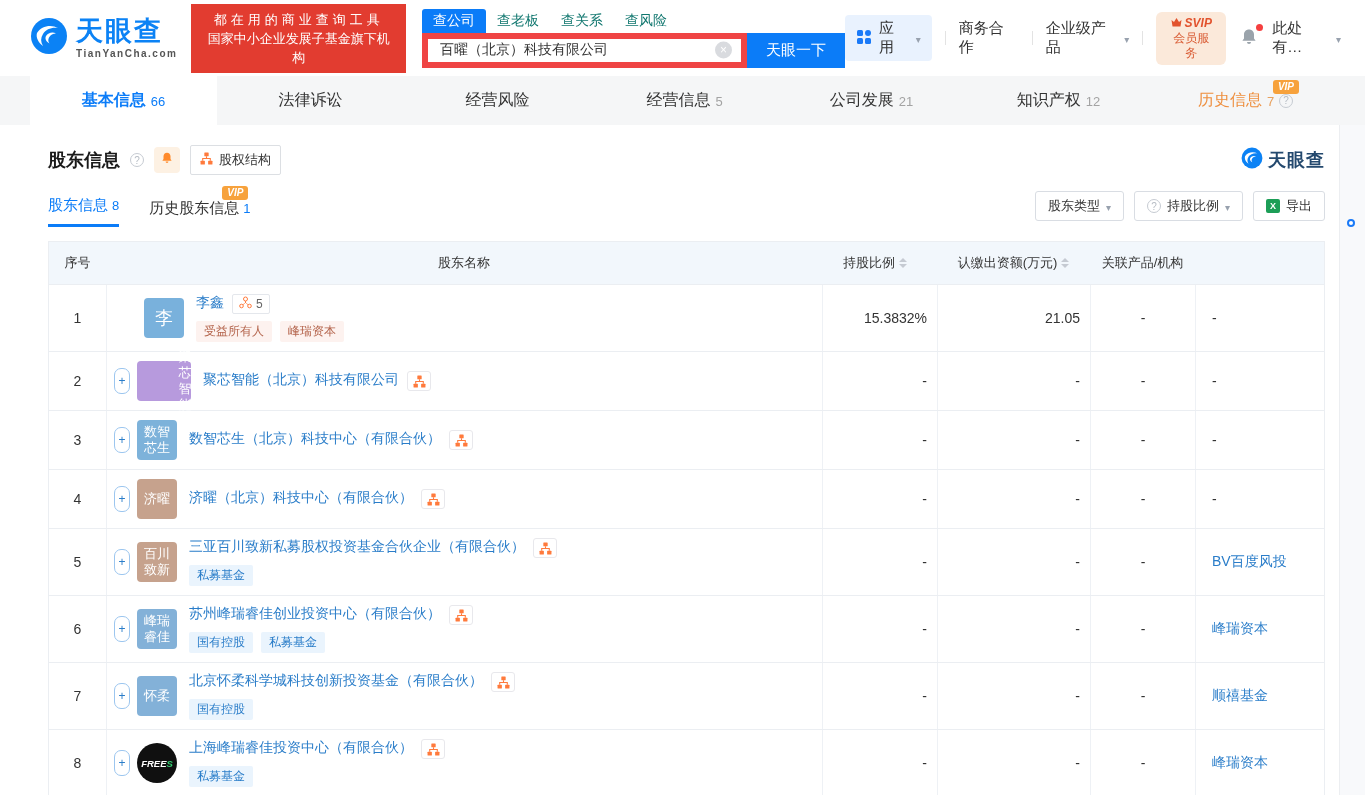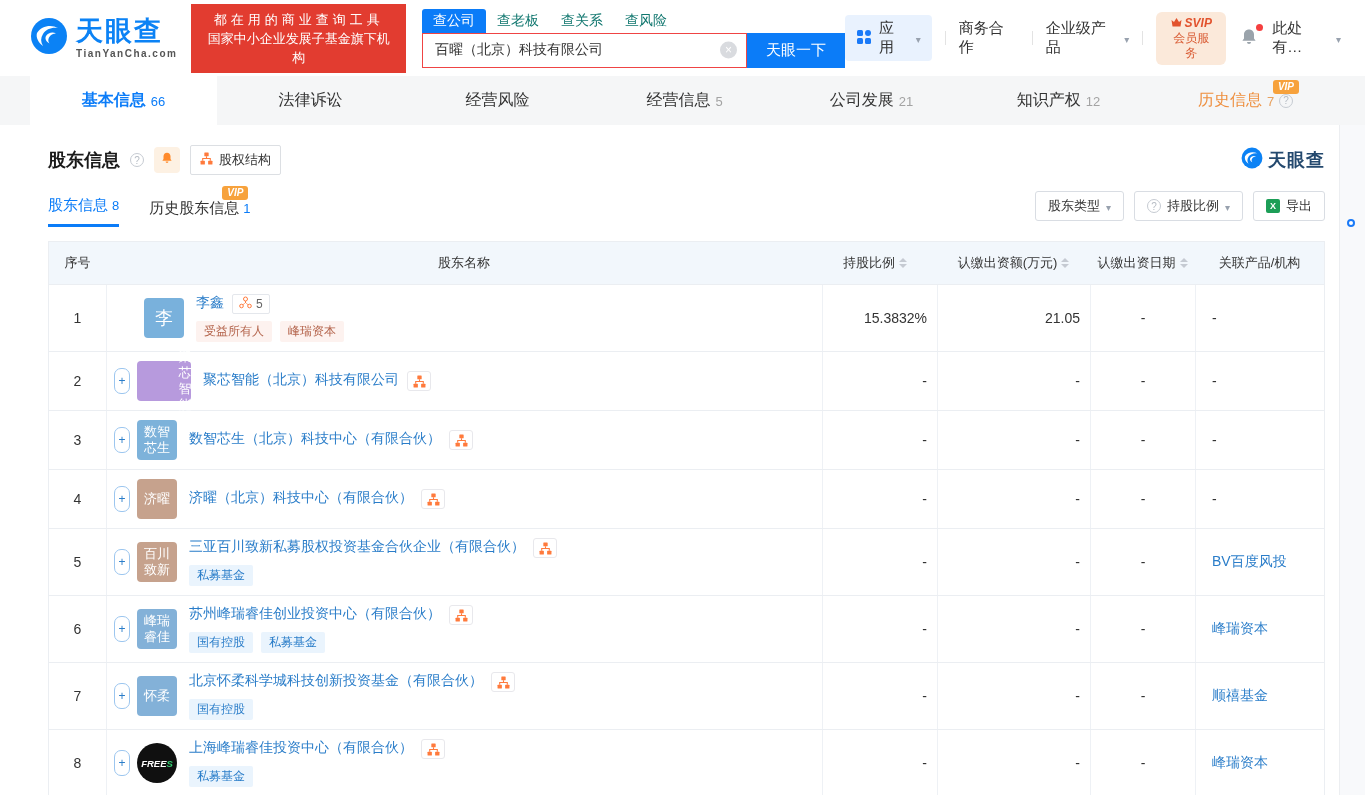--- a/index.html
+++ b/index.html
@@ -13,21 +13,21 @@
   .logo { display: flex; align-items: center; gap: 8px; cursor: pointer; }
   .logo-cn { font-size: 27px; font-weight: bold; color: #0b82f5; line-height: 1; letter-spacing: 2px; }
   .logo-en { font-size: 10px; color: #555; font-weight: bold; letter-spacing: 1.5px; margin-top: 3px; }
   .banner { background: #e23c30; color: #fff; padding: 6px 10px; margin-left: 14px; font-size: 13px; line-height: 19px; text-align: center; }
   .banner .b1 { letter-spacing: 4px; }
   .search-area { margin-left: 16px; width: 424px; }
   .search-tabs { display: flex; align-items: center; height: 24px; font-size: 14px; }
   .search-tab { color: #0f766e; cursor: pointer; padding: 3px 11px; }
   .search-tab.active { background: #0b7cf8; color: #fff; border-radius: 3px 3px 0 0; }
   .search-row { display: flex; height: 35px; }
-  .search-input-wrap { flex: 1; border: 1px solid #ef4444; background: #fff; position: relative; }
+  .search-input-wrap { flex: 1; border: 6px solid #ef4444; background: #fff; position: relative; }
   .search-input { width: 100%; height: 100%; border: none; outline: none; font-size: 14px; padding: 0 36px 0 12px; color: #333; background: transparent; }
   .clear-icon { position: absolute; right: 9px; top: 50%; transform: translateY(-50%); width: 17px; height: 17px; border-radius: 50%; background: #d9dbdf; color: #fff; font-size: 12px; line-height: 17px; text-align: center; cursor: pointer; }
   .search-btn { width: 98px; background: #0b7cf8; color: #fff; font-size: 15px; border: none; cursor: pointer; }
   .top-right { margin-left: auto; display: flex; align-items: center; gap: 13px; font-size: 15px; }
   .apps-chip { display: flex; align-items: center; gap: 7px; background: #e9f2fe; border-radius: 4px; padding: 4px 11px; cursor: pointer; }
   .caret { font-size: 10px; color: #98a1ae; margin-top: 2px; }
   .vsep { width: 1px; height: 14px; background: #e3e3e3; }
   .nav-link { cursor: pointer; display: flex; align-items: center; gap: 4px; color: #333; }
   .svip { background: #fbe9da; border-radius: 6px; padding: 4px 11px; text-align: center; line-height: 15px; cursor: pointer; }
   .svip .l1 { color: #e2532e; font-weight: bold; font-style: italic; font-size: 12px; display: flex; align-items: center; gap: 3px; justify-content: center; }
@@ -285,27 +285,20 @@
             <i class="dn"></i>
           </span>
       </div>
       <div class="th">
         <span>认缴出资额(万元)</span>
         <span class="sort-icon">
             <i class="up"></i>
             <i class="dn"></i>
           </span>
       </div>
-      <div class="th">
-        <span>认缴出资日期</span>
-        <span class="sort-icon">
-            <i class="up"></i>
-            <i class="dn"></i>
-          </span>
-      </div>
       <div class="th">关联产品/机构</div>
     </div>
 
     <div class="tr tall">
       <div class="td no">1</div>
       <div class="td name-cell">
         <div class="avatar single noexp" style="background: rgb(121, 177, 220);">李</div>
         <div class="name-info">
           <div class="name-line">
             <a class="name-link">李鑫</a>

